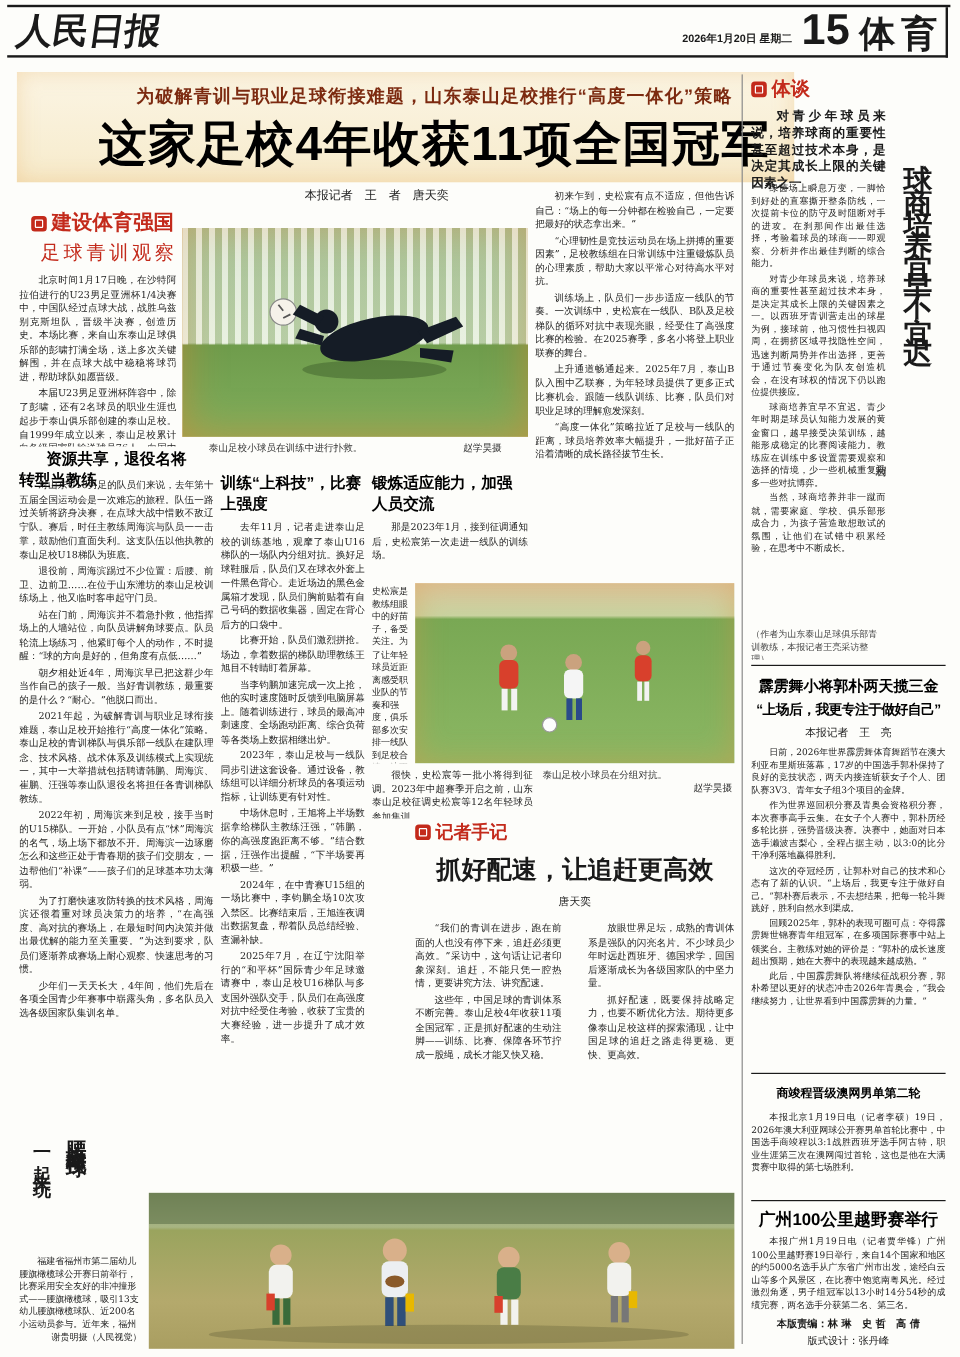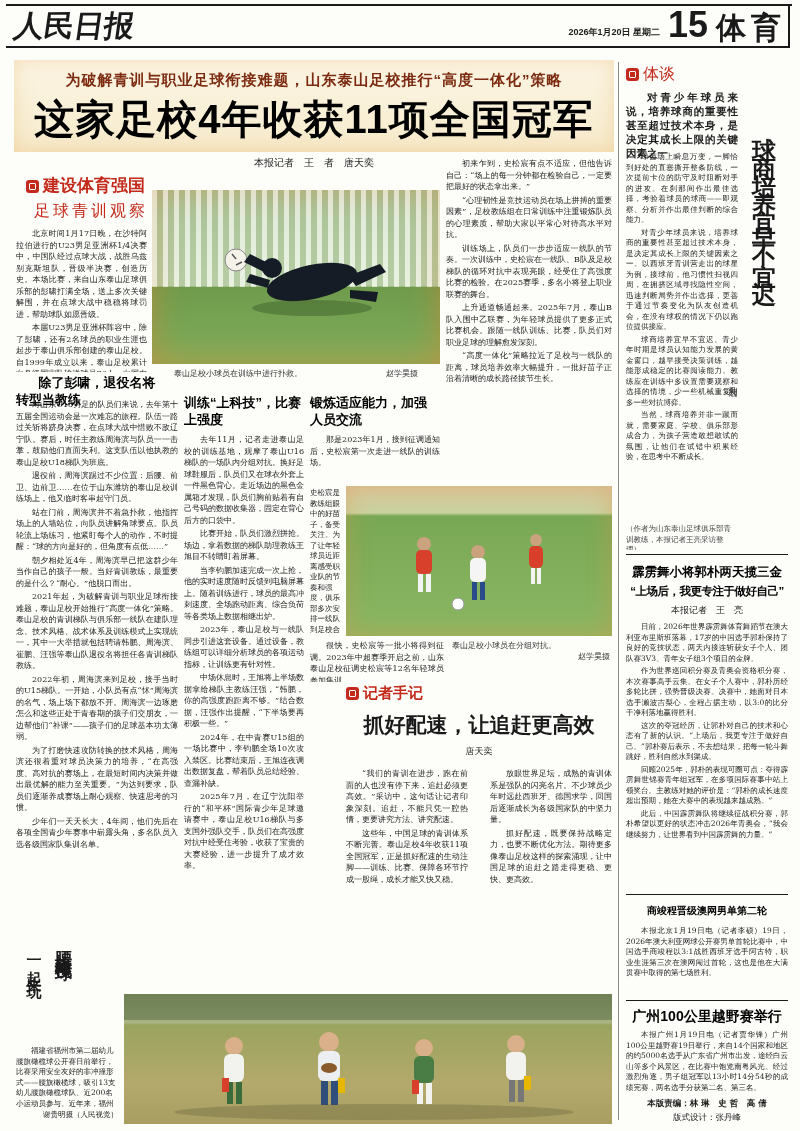--- a/index.html
+++ b/index.html
@@ -44,39 +44,39 @@
 <body>
 
 <div class="abs rule" style="left:6px;top:4px;width:786px;height:2px;"></div>
 <div class="abs" style="left:14px;top:6px;font-size:30px;font-weight:900;transform:skewX(-8deg);font-family:'DejaVu Serif',serif;">人民日报</div>
 <div class="abs sans" style="left:480px;top:26px;width:180px;text-align:right;font-size:9px;font-weight:bold;">2026年1月20日  星期二</div>
 <div class="abs sans" style="left:668px;top:4px;font-size:36px;font-weight:bold;">15</div>
 <div class="abs sans" style="left:716px;top:8px;font-size:30px;font-weight:900;letter-spacing:5px;">体育</div>
 <div class="abs rule" style="left:6px;top:46px;width:784px;height:2px;"></div>
 <div class="abs rule" style="left:788px;top:6px;width:2px;height:42px;"></div>
 
-<div class="abs lead-block" style="left:14px;top:60px;width:600px;height:92px;">
+<div class="abs lead-block" style="left:14px;top:60px;width:600px;height:92px;padding-left:48px;">
   <div class="kicker" style="margin-top:11px;">为破解青训与职业足球衔接难题，山东泰山足校推行“高度一体化”策略</div>
   <div class="main-headline" style="margin-top:2px;">这家足校4年收获11项全国冠军</div>
 </div>
 <div class="abs byline" style="left:14px;top:156px;width:600px;text-align:center;">本报记者　王　者　唐天奕</div>
 
 <div class="abs" style="left:16px;top:174px;width:150px;">
   <div class="sans red" style="font-size:17px;font-weight:900;padding-left:10px;">
     <span class="badge"></span><span>建设体育强国</span>
   </div>
   <div class="sans red" style="font-size:16px;letter-spacing:3px;margin:4px 0 0 18px;">足球青训观察</div>
 </div>
 
 <div class="abs body-text" style="left:16px;top:228px;width:131px;height:144px;overflow:hidden;">
     <p>北京时间1月17日晚，在沙特阿拉伯进行的U23男足亚洲杯1/4决赛中，中国队经过点球大战，战胜乌兹别克斯坦队，晋级半决赛，创造历史。本场比赛，来自山东泰山足球俱乐部的彭啸打满全场，送上多次关键解围，并在点球大战中稳稳将球罚进，帮助球队如愿晋级。</p>
     <p>本届U23男足亚洲杯阵容中，除了彭啸，还有2名球员的职业生涯也起步于泰山俱乐部创建的泰山足校。自1999年成立以来，泰山足校累计向各级国家队输送球员76人，向国内三级职业联赛输送球员380人。2022年至2025年，足校各梯队共收获11项全国青少年赛事桂冠，不少球员陆续在各年龄段国家队站稳脚跟。4年收获11项全国冠军，这家足校是如何做到的？记者进行了实地探访。</p>
   </div>
 
-<div class="abs subhead" style="left:16px;top:374px;width:162px;text-align:center;">除了彭啸，退役名将</div>
+<div class="abs subhead" style="left:16px;top:374px;width:162px;text-align:center;">资源共享，退役名将</div>
 <div class="abs subhead" style="left:16px;top:391px;width:162px;">转型当教练</div>
 <div class="abs body-text" style="left:16px;top:399px;width:162px;height:522px;overflow:hidden;">
     <p>对山东U18男足的队员们来说，去年第十五届全国运动会是一次难忘的旅程。队伍一路过关斩将跻身决赛，在点球大战中惜败不敌辽宁队。赛后，时任主教练周海滨与队员一一击掌，鼓励他们直面失利。这支队伍以他执教的泰山足校U18梯队为班底。</p>
     <p>退役前，周海滨踢过不少位置：后腰、前卫、边前卫……在位于山东潍坊的泰山足校训练场上，他又临时客串起守门员。</p>
     <p>站在门前，周海滨并不着急扑救，他指挥场上的人墙站位，向队员讲解角球要点。队员轮流上场练习，他紧盯每个人的动作，不时提醒：“球的方向是好的，但角度有点低……”</p>
     <p>朝夕相处近4年，周海滨早已把这群少年当作自己的孩子一般。当好青训教练，最重要的是什么？“耐心。”他脱口而出。</p>
     <p>2021年起，为破解青训与职业足球衔接难题，泰山足校开始推行“高度一体化”策略。泰山足校的青训梯队与俱乐部一线队在建队理念、技术风格、战术体系及训练模式上实现统一，其中一大举措就包括聘请韩鹏、周海滨、崔鹏、汪强等泰山队退役名将担任各青训梯队教练。</p>
     <p>2022年初，周海滨来到足校，接手当时的U15梯队。一开始，小队员有点“怵”周海滨的名气，场上场下都放不开。周海滨一边琢磨怎么和这些正处于青春期的孩子们交朋友，一边帮他们“补课”——孩子们的足球基本功太薄弱。</p>
     <p>为了打磨快速攻防转换的技术风格，周海滨还很着重对球员决策力的培养，“在高强度、高对抗的赛场上，在最短时间内决策并做出最优解的能力至关重要。”为达到要求，队员们逐渐养成赛场上耐心观察、快速思考的习惯。</p>
     <p>少年们一天天长大，4年间，他们先后在各项全国青少年赛事中崭露头角，多名队员入选各级国家队集训名单。</p>
@@ -170,21 +170,21 @@
       </div>
     <div class="body-text" style="width:127px;height:210px;overflow:hidden;">
         <p>放眼世界足坛，成熟的青训体系是强队的闪亮名片。不少球员少年时远赴西班牙、德国求学，回国后逐渐成长为各级国家队的中坚力量。</p>
         <p>抓好配速，既要保持战略定力，也要不断优化方法。期待更多像泰山足校这样的探索涌现，让中国足球的追赶之路走得更稳、更快、更高效。</p>
       </div>
   </div>
 </div>
 
 <div class="abs" style="left:618px;top:62px;width:1px;height:1058px;background:#8a8a8a;"></div>
 
-<div class="abs sans red" style="left:626px;top:64px;font-size:16px;font-weight:400;">
+<div class="abs sans red" style="left:626px;top:64px;font-size:16px;font-weight:700;">
   <span class="badge"></span><span>体谈</span>
 </div>
 <div class="abs sans" style="left:626px;top:90px;width:112px;font-size:10.5px;font-weight:bold;line-height:14px;text-indent:2em;text-align:justify;">对青少年球员来说，培养球商的重要性甚至超过技术本身，是决定其成长上限的关键因素之一</div>
 <div class="abs body-text-sm" style="left:626px;top:152px;width:112px;height:372px;overflow:hidden;">
     <p>绿茵场上瞬息万变，一脚恰到好处的直塞撕开整条防线，一次提前卡位的防守及时阻断对手的进攻。在刹那间作出最佳选择，考验着球员的球商——即观察、分析并作出最佳判断的综合能力。</p>
     <p>对青少年球员来说，培养球商的重要性甚至超过技术本身，是决定其成长上限的关键因素之一。以西班牙青训营走出的球星为例，接球前，他习惯性扫视四周，在拥挤区域寻找隐性空间，迅速判断局势并作出选择，更善于通过节奏变化为队友创造机会，在没有球权的情况下仍以跑位提供接应。</p>
     <p>球商培养宜早不宜迟。青少年时期是球员认知能力发展的黄金窗口，越早接受决策训练，越能形成稳定的比赛阅读能力。教练应在训练中多设置需要观察和选择的情境，少一些机械重复，多一些对抗博弈。</p>
     <p>当然，球商培养并非一蹴而就，需要家庭、学校、俱乐部形成合力，为孩子营造敢想敢试的氛围，让他们在试错中积累经验，在思考中不断成长。</p>
   </div>
 <div class="abs body-text-sm" style="left:626px;top:524px;width:112px;height:26px;overflow:hidden;text-indent:0;color:#444;">（作者为山东泰山足球俱乐部青训教练，本报记者王亮采访整理）</div>

